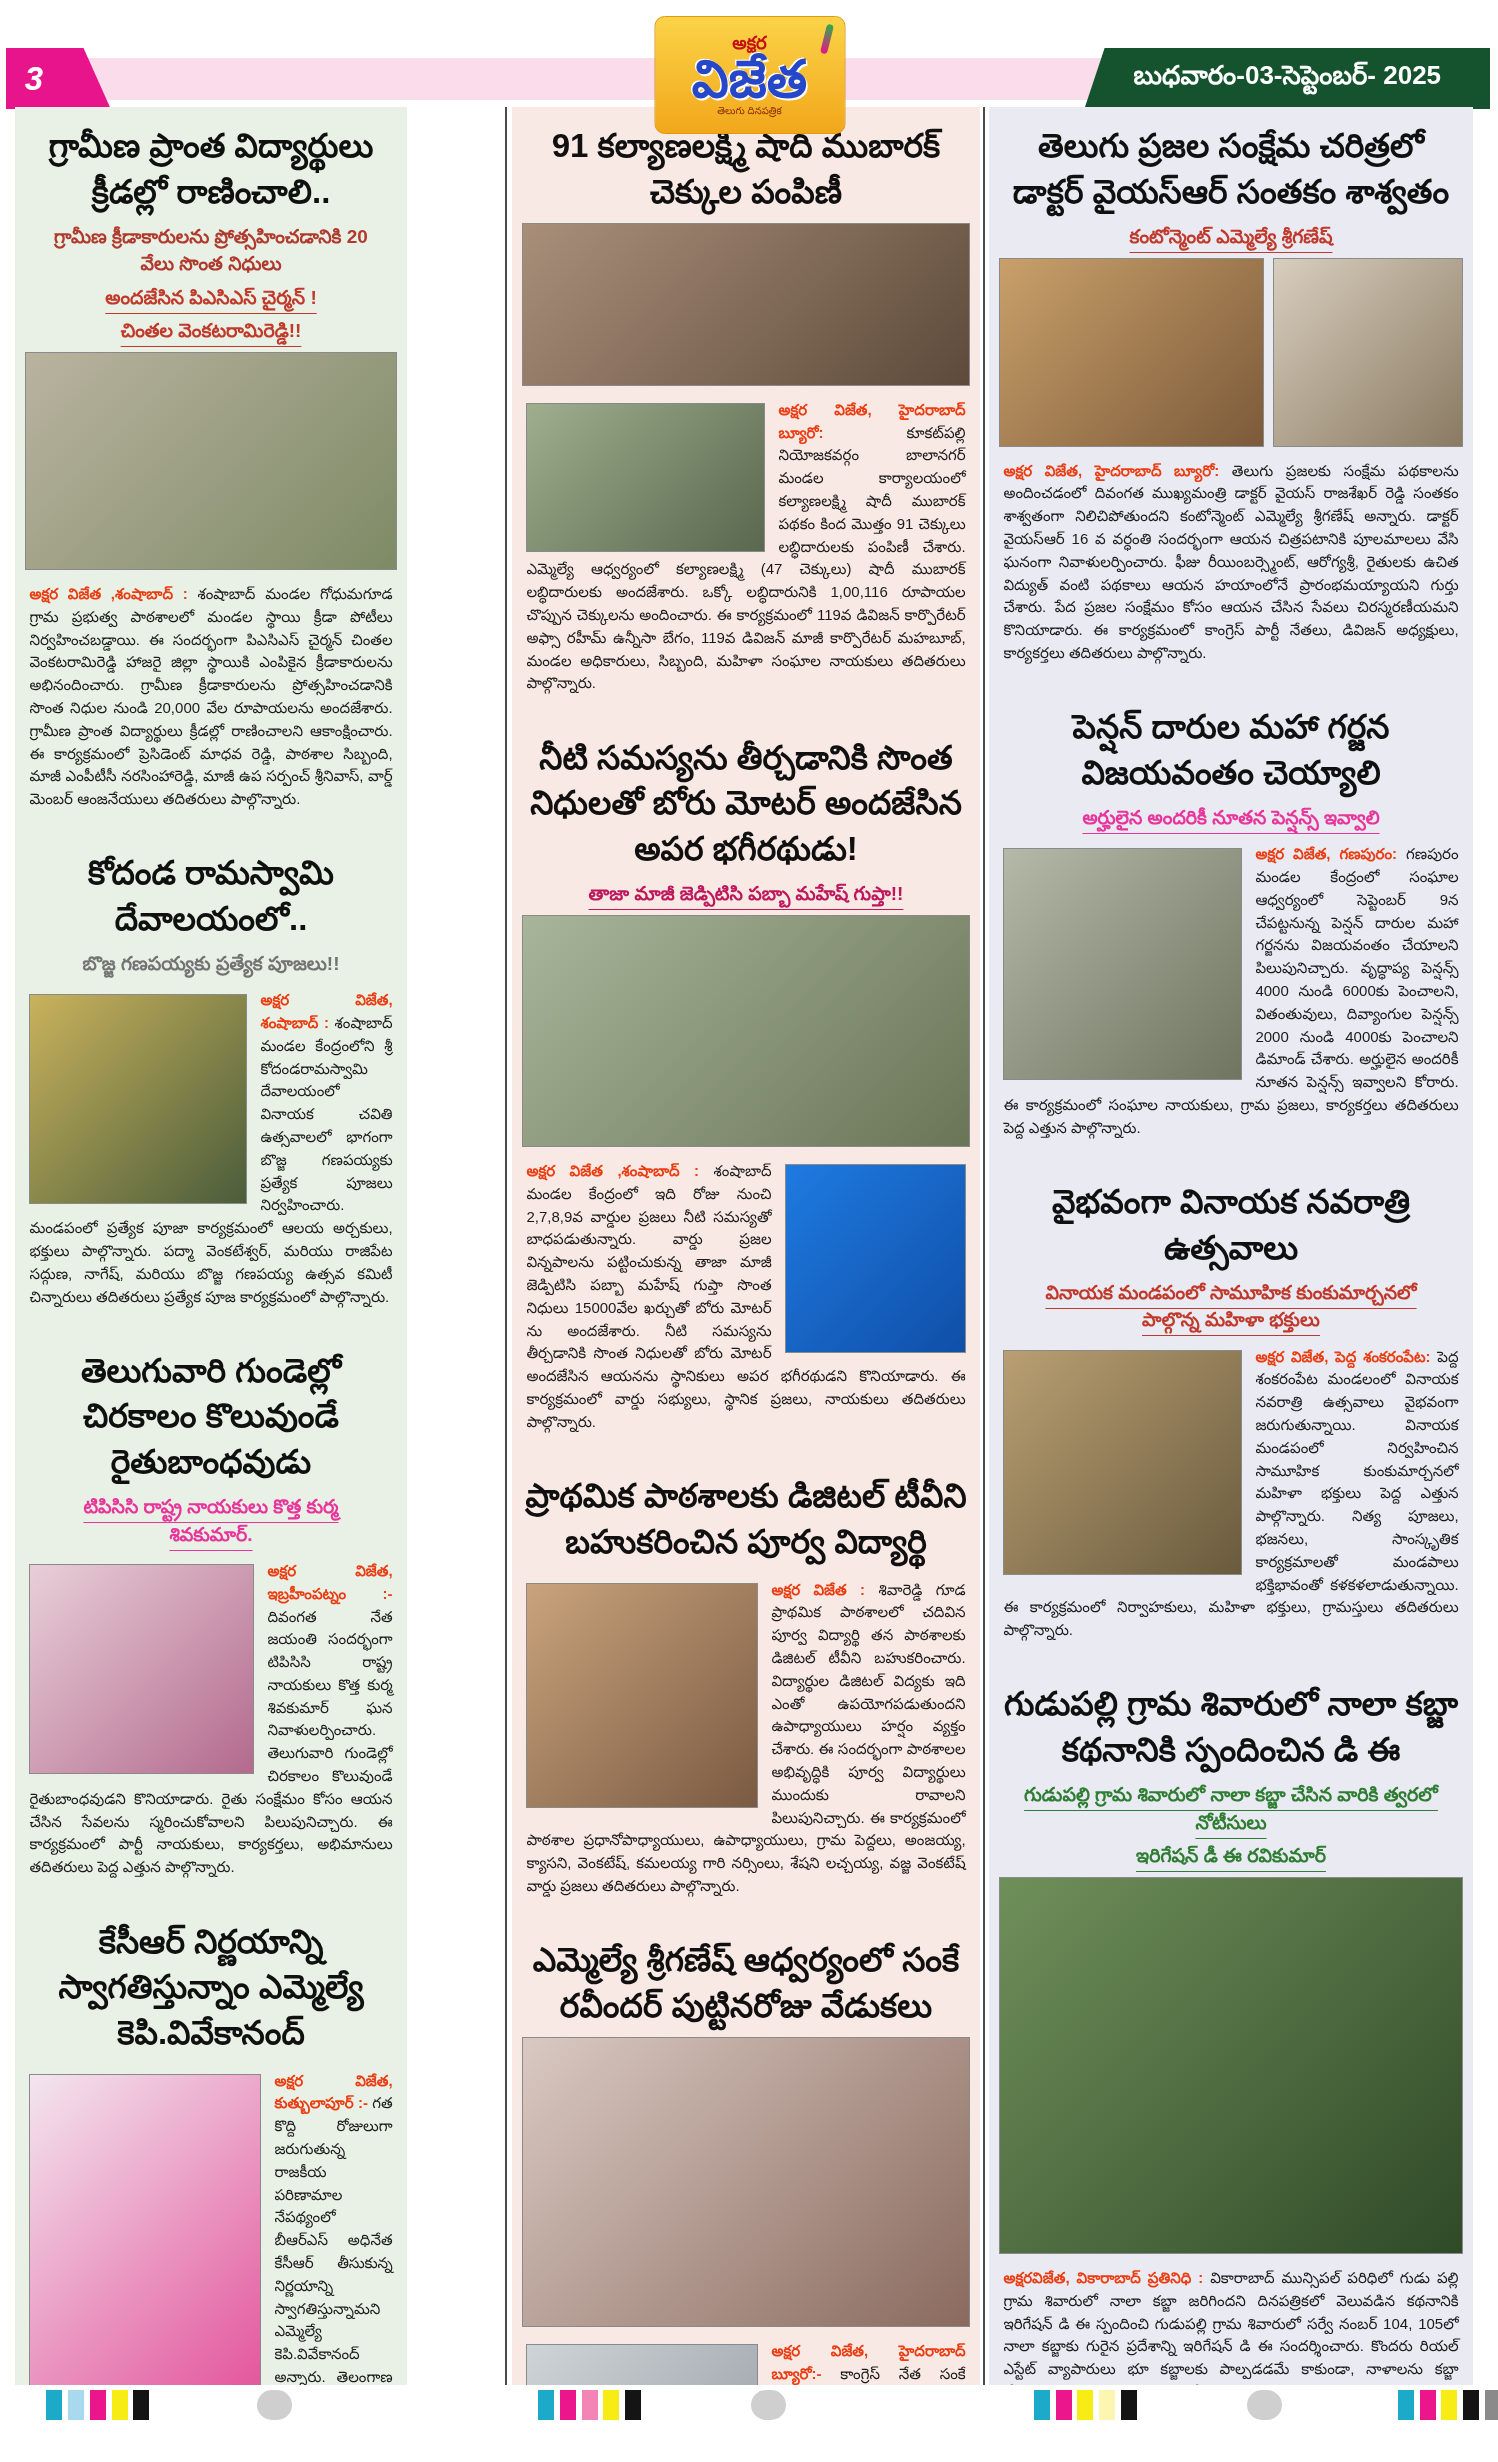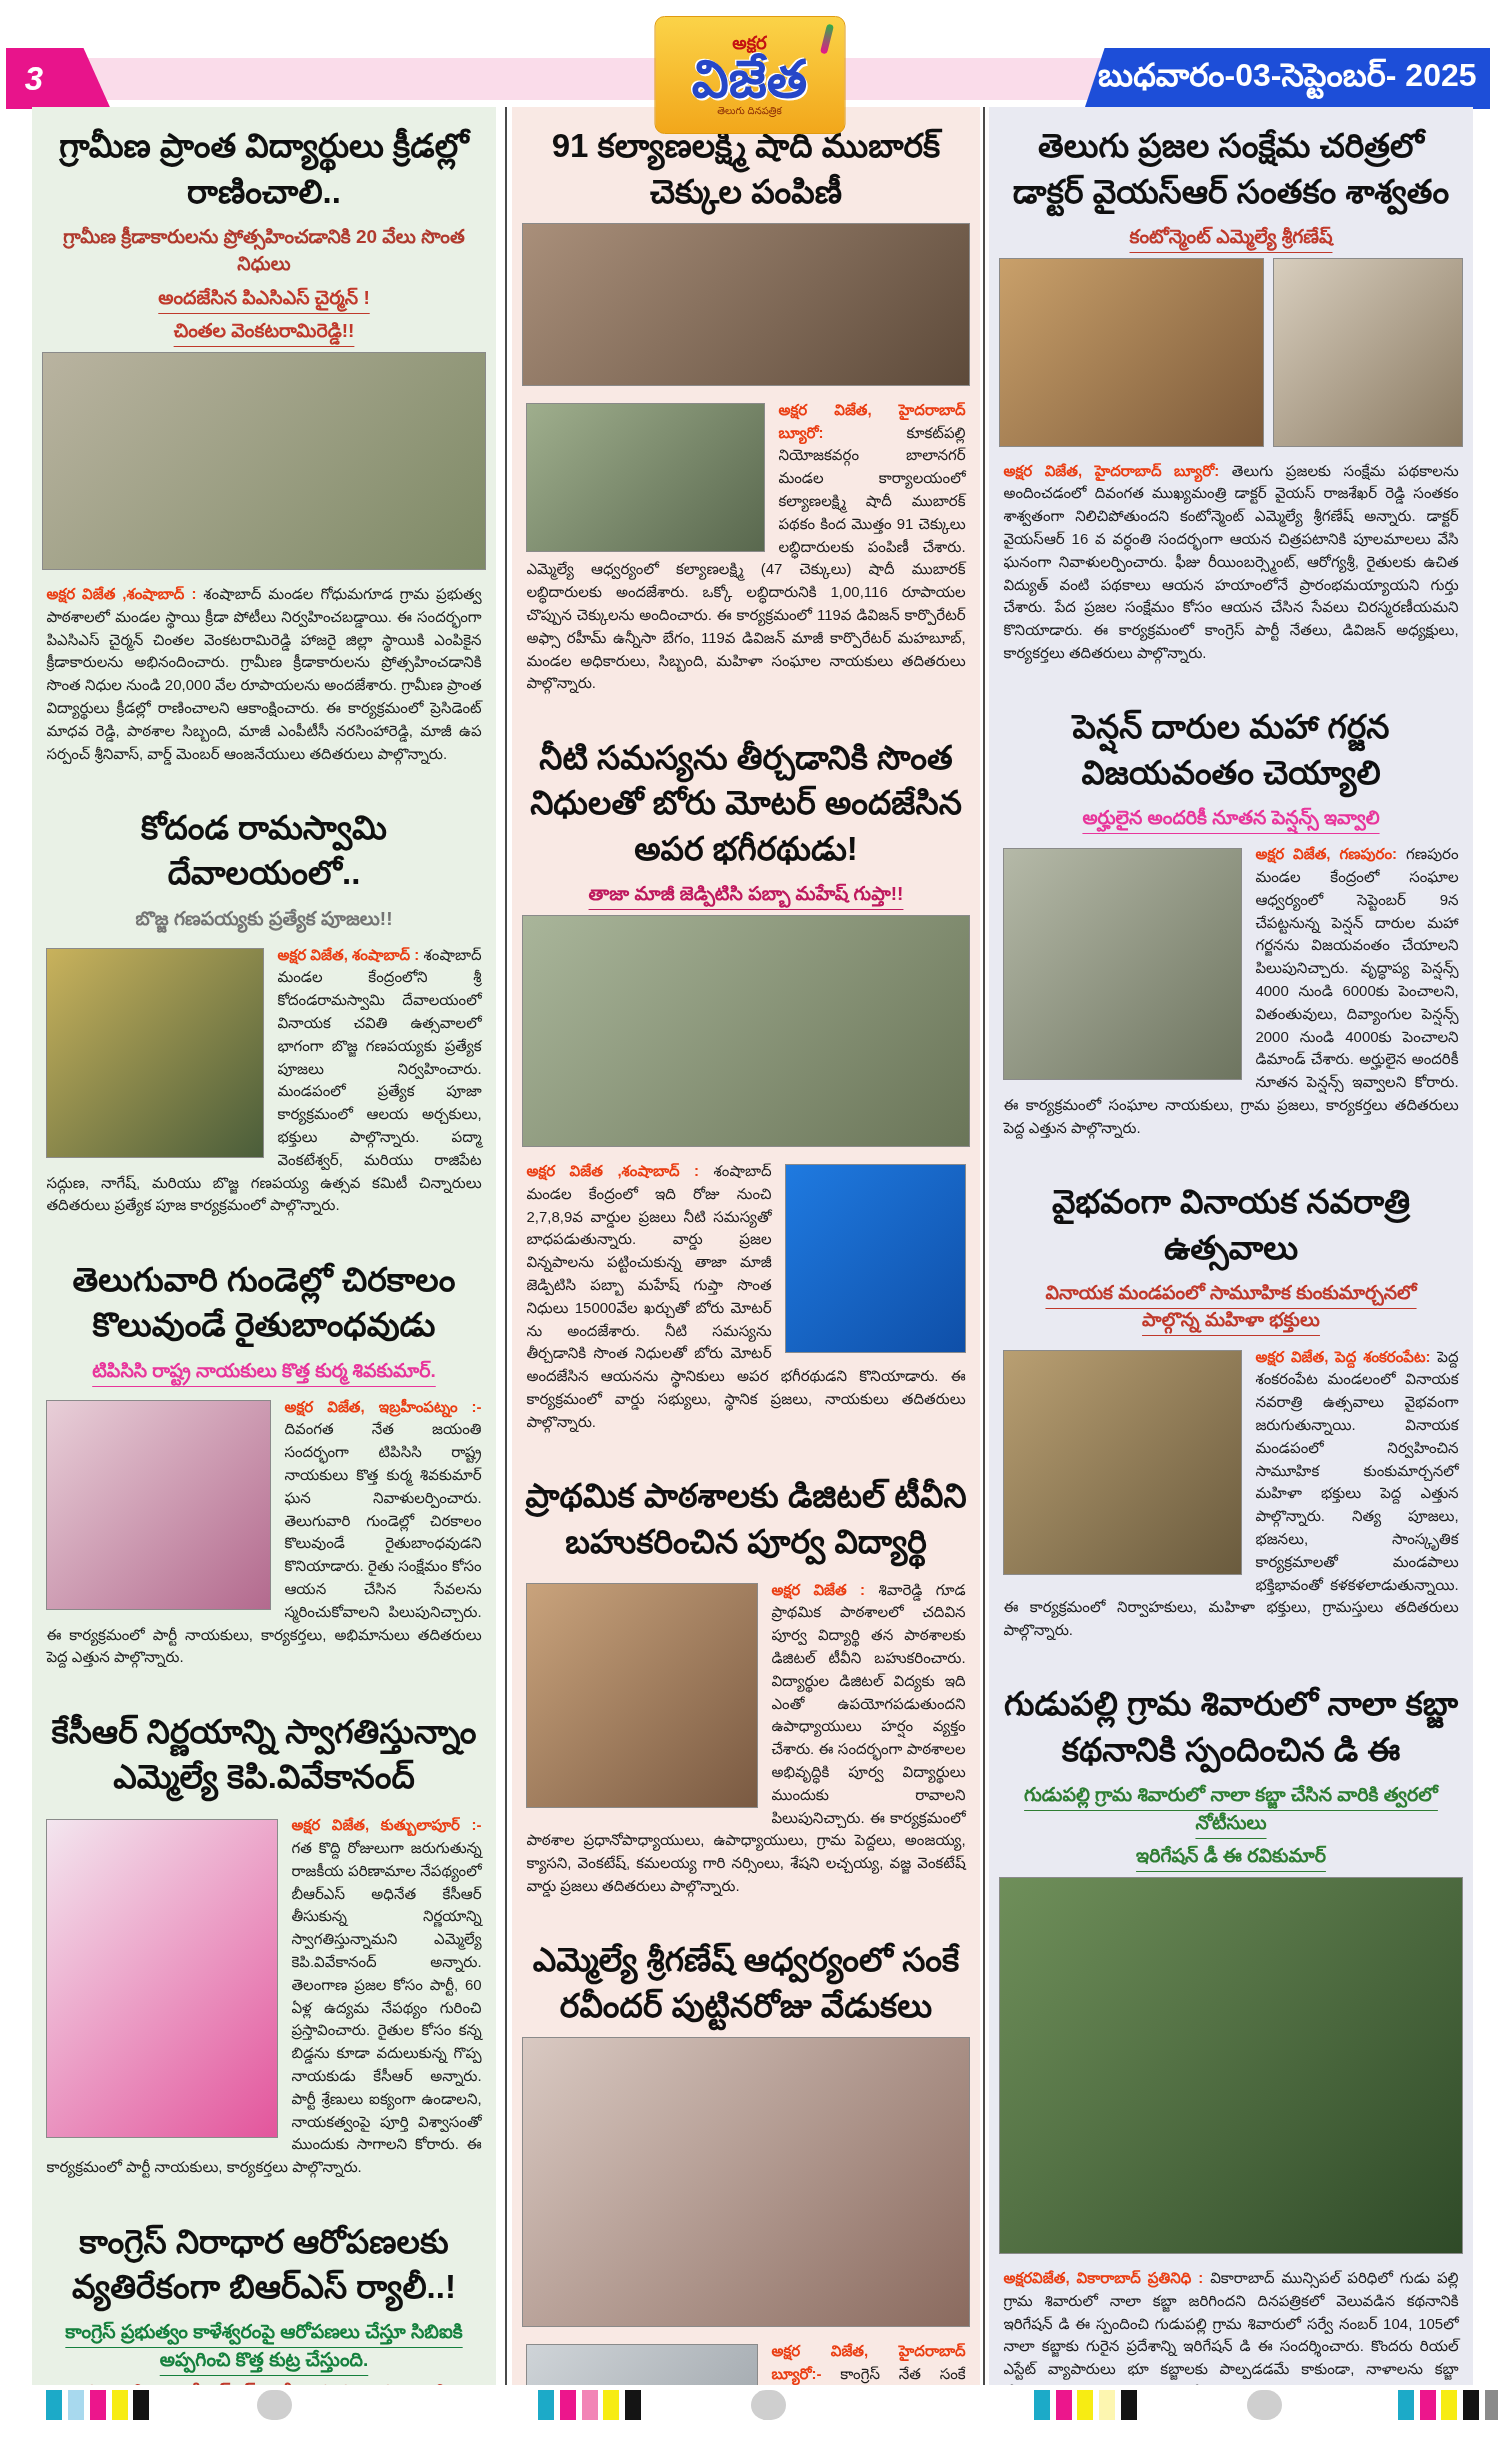--- a/index.html
+++ b/index.html
@@ -10,41 +10,41 @@
   }
   
   .top-strip{position:absolute;left:38px;right:8.7px;top:58px;height:42px;background:#fadcea;}
   .page-num-box{
     position:absolute;left:5.8px;top:48px;width:86px;height:61px;background:#e8148b;
     clip-path:polygon(0 0,74% 0,100% 100%,0 100%);
     display:flex;align-items:center;padding-left:19px;
     color:#fff;font-size:33px;font-weight:bold;font-style:italic;
   }
   .date-box{
-    position:absolute;right:8.7px;top:48px;width:406px;height:61px;background:#1d4ed8;
+    position:absolute;right:8.7px;top:48px;width:406px;height:61px;background:#14532d;
     clip-path:polygon(5% 0,100% 0,100% 100%,0 100%);
     display:flex;align-items:center;justify-content:center;
-    color:#fff;font-size:32px;font-weight:bold;
+    color:#fff;font-size:26px;font-weight:bold;
   }
   .masthead{
     position:absolute;left:50%;transform:translateX(-50%);top:16px;width:189px;height:116px;
     background:linear-gradient(#fbd348,#f2a71b);border-radius:10px;border:1.5px solid #e09a10;
     display:flex;flex-direction:column;align-items:center;justify-content:center;z-index:5;
   }
   .masthead .m-top{font-size:18px;color:#c41212;font-weight:bold;line-height:1;}
   .masthead .m-title{
     font-size:52px;font-weight:bold;color:#2647c8;line-height:1.05;
     text-shadow:1.5px 1.5px 0 #fff,-1.5px -1.5px 0 #fff;
   }
   .masthead .m-bottom{font-size:10px;color:#8a2b06;line-height:1;}
   .feather-icon{position:absolute;right:13px;top:7.3px;width:7.3px;height:30px;
     background:linear-gradient(180deg,#2fae4a,#e8148b);border-radius:4.4px;transform:rotate(14deg);}
   
   .col{position:absolute;top:107px;height:2278px;overflow:hidden;padding:0 10px;box-sizing:border-box;}
-  #col1{left:32px;width:464px;background:#e9f1e6;}
+  #col1{left:15px;width:392px;background:#e9f1e6;}
   #col2{left:512px;width:468px;background:#f9e9e4;}
   #col3{left:989px;width:484px;background:#e9eaf2;}
   .vsep{position:absolute;top:107px;height:2278px;width:1.5px;background:#4a4a4a;}
   #sep1{left:505px;} #sep2{left:983px;}
   
   .article{margin:0 0 22px 0;overflow:hidden;}
   .headline{font-size:33px;font-weight:bold;text-align:center;color:#101010;
     line-height:1.38;margin:16px 2.9px 8.7px;}
   .subhead{font-size:19px;text-align:center;line-height:1.45;margin:5.8px 19px;font-weight:bold;}
   .subhead.ul{text-decoration:underline;text-underline-offset:8.7px;text-decoration-thickness:1.1px;}

